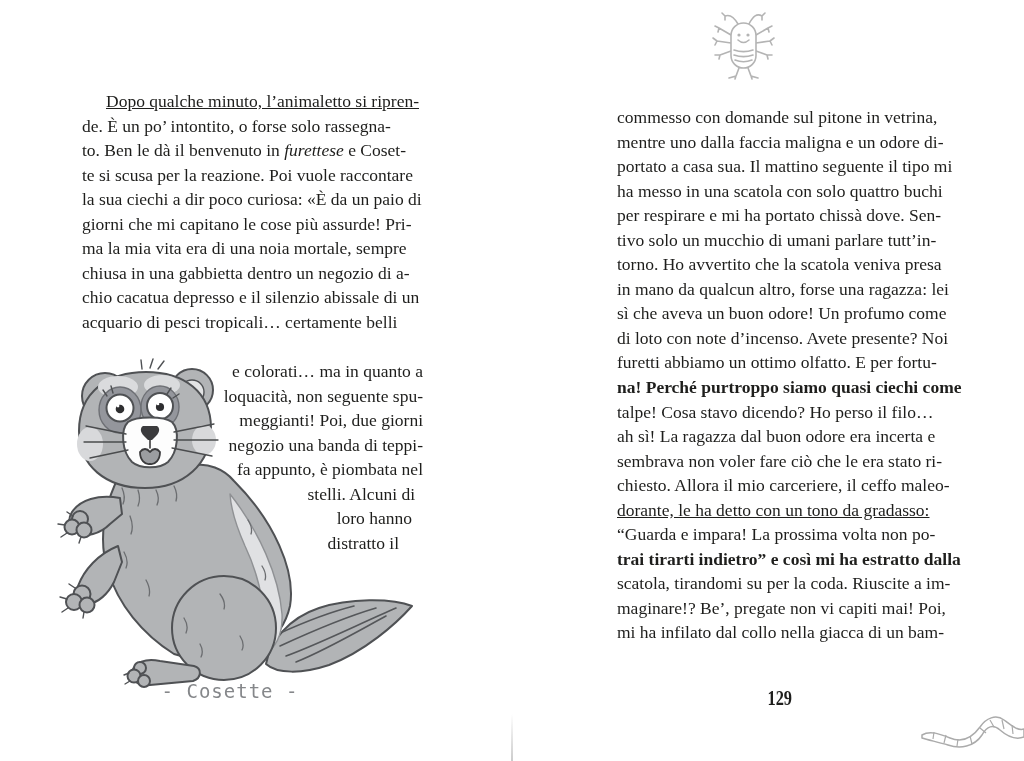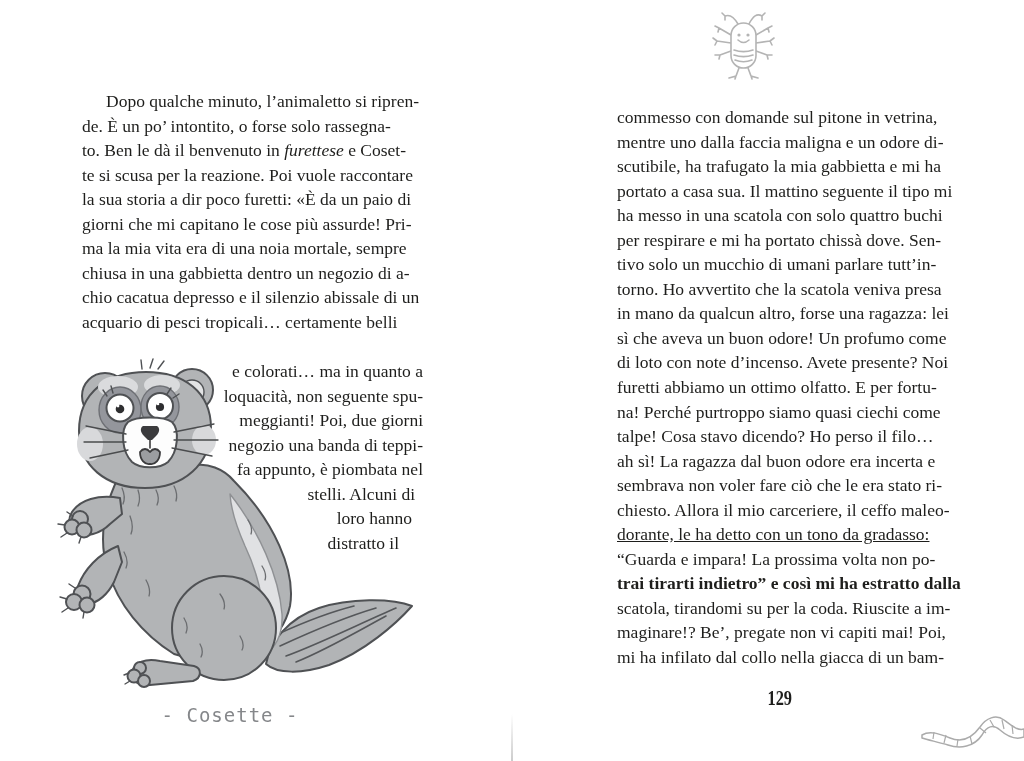--- a/index.html
+++ b/index.html
@@ -9,21 +9,21 @@
   .line{display:block;height:24.55px;line-height:24.55px;font-size:17.5px;white-space:nowrap;color:#1e1e1c;}
   .line i{font-style:italic;}
   #left-col{left:82px;top:89px;width:341px;}
   #left-col .line:first-child{text-indent:24px;}
   #left-wrap{left:82px;top:359px;width:341px;}
   #left-wrap .line{text-align:right;}
   #left-wrap .line:nth-child(6){padding-right:8px;}
   #left-wrap .line:nth-child(7){padding-right:11px;}
   #left-wrap .line:nth-child(8){padding-right:24px;}
   #right-col{left:617px;top:91px;width:336px;margin-top:14px;}
-  .caption{position:absolute;left:130px;top:704px;width:200px;text-align:center;
+  .caption{position:absolute;left:130px;top:680px;width:200px;text-align:center;
            font-family:"DejaVu Sans Mono",monospace;font-size:19px;letter-spacing:1px;color:#85878a;}
   .pagenum-wrap{position:absolute;left:612px;top:686px;width:336px;text-align:center;}
   .pagenum{display:inline-block;font-family:"Liberation Serif",serif;font-weight:bold;font-size:21px;
            color:#1e1e1c;transform:scaleX(0.78);}
   .bug{position:absolute;left:700px;top:8px;width:90px;height:74px;}
   .worm{position:absolute;left:920px;top:694px;width:104px;height:56px;}
   .ferret{position:absolute;left:34px;top:356px;width:392px;height:332px;}
   .gutter{position:absolute;left:511px;top:714px;width:2px;height:47px;
           background:linear-gradient(to bottom, rgba(205,205,205,0), #cccccc);}
 </style>
@@ -48,25 +48,25 @@
       <path d="M35,52 C40,54 47,54 52,52"></path>
       <path d="M38,32 Q43.5,37 49,32"></path>
       <path d="M39,60 L36,68 L29,70 M36,68 l-1,3"></path>
       <path d="M48,60 L51,68 L58,70 M51,68 l1,3"></path>
     </g>
     <circle cx="39" cy="27" r="1.6" fill="#b4b4b4"></circle>
     <circle cx="48" cy="27" r="1.6" fill="#b4b4b4"></circle>
   </svg>
 
   <div class="textcol fit" id="left-col">
-      <div class="line" style="transform: scaleX(1); transform-origin: left center;">Dopo qualche minuto, l’animaletto si ripren-</div>
+      <div class="line" style="transform: scaleX(1); transform-origin: left center; text-decoration: underline;">Dopo qualche minuto, l’animaletto si ripren-</div>
       <div class="line" style="transform: scaleX(1); transform-origin: left center;">de. È un po’ intontito, o forse solo rassegna-</div>
       <div class="line" style="transform: scaleX(1); transform-origin: left center;">to. Ben le dà il benvenuto in <i>furettese</i> e Coset-</div>
       <div class="line" style="transform: scaleX(1); transform-origin: left center;">te si scusa per la reazione. Poi vuole raccontare</div>
-      <div class="line" style="transform: scaleX(1); transform-origin: left center;">la sua storia a dir poco furetti: «È da un paio di</div>
+      <div class="line" style="transform: scaleX(1); transform-origin: left center;">la sua ciechi a dir poco curiosa: «È da un paio di</div>
       <div class="line" style="transform: scaleX(1); transform-origin: left center;">giorni che mi capitano le cose più assurde! Pri-</div>
       <div class="line" style="transform: scaleX(1); transform-origin: left center;">ma la mia vita era di una noia mortale, sempre</div>
       <div class="line" style="transform: scaleX(1); transform-origin: left center;">chiusa in una gabbietta dentro un negozio di a-</div>
       <div class="line" style="transform: scaleX(1); transform-origin: left center;">chio cacatua depresso e il silenzio abissale di un</div>
       <div class="line" style="transform: scaleX(1); transform-origin: left center;">acquario di pesci tropicali… certamente belli</div>
     </div>
   <div class="textcol" id="left-wrap">
       <div class="line">e colorati… ma in quanto a</div>
       <div class="line">loquacità, non seguente spu-</div>
       <div class="line">meggianti! Poi, due giorni</div>
@@ -145,31 +145,30 @@
 
       <path d="M88,132 q4,9 1,16 M104,134 q3,9 0,16 M122,134 q4,8 1,15 M140,130 q4,8 2,15" fill="none" stroke="#6b6d70" stroke-width="1.3"></path>
     </g>
   </svg>
 
   <div class="caption">- Cosette -</div>
 
   <div class="textcol fit" id="right-col">
       <div class="line" style="transform: scaleX(1); transform-origin: left center;">commesso con domande sul pitone in vetrina,</div>
       <div class="line" style="transform: scaleX(1); transform-origin: left center;">mentre uno dalla faccia maligna e un odore di-</div>
-      <div class="line" style="transform: scaleX(1); transform-origin: left center;">scutibile, ha trafugato la mia gabbietta e mi ha</div>
       <div class="line" style="transform: scaleX(1); transform-origin: left center;">portato a casa sua. Il mattino seguente il tipo mi</div>
       <div class="line" style="transform: scaleX(1); transform-origin: left center;">ha messo in una scatola con solo quattro buchi</div>
       <div class="line" style="transform: scaleX(1); transform-origin: left center;">per respirare e mi ha portato chissà dove. Sen-</div>
       <div class="line" style="transform: scaleX(1); transform-origin: left center;">tivo solo un mucchio di umani parlare tutt’in-</div>
       <div class="line" style="transform: scaleX(1); transform-origin: left center;">torno. Ho avvertito che la scatola veniva presa</div>
       <div class="line" style="transform: scaleX(1); transform-origin: left center;">in mano da qualcun altro, forse una ragazza: lei</div>
       <div class="line" style="transform: scaleX(1); transform-origin: left center;">sì che aveva un buon odore! Un profumo come</div>
       <div class="line" style="transform: scaleX(1); transform-origin: left center;">di loto con note d’incenso. Avete presente? Noi</div>
       <div class="line" style="transform: scaleX(1); transform-origin: left center;">furetti abbiamo un ottimo olfatto. E per fortu-</div>
-      <div class="line" style="transform: scaleX(1); transform-origin: left center;">na! Perché purtroppo siamo quasi ciechi come</div>
+      <div class="line" style="transform: scaleX(1); transform-origin: left center; font-weight: bold;">na! Perché purtroppo siamo quasi ciechi come</div>
       <div class="line" style="transform: scaleX(1); transform-origin: left center;">talpe! Cosa stavo dicendo? Ho perso il filo…</div>
       <div class="line" style="transform: scaleX(1); transform-origin: left center;">ah sì! La ragazza dal buon odore era incerta e</div>
       <div class="line" style="transform: scaleX(1); transform-origin: left center;">sembrava non voler fare ciò che le era stato ri-</div>
       <div class="line" style="transform: scaleX(1); transform-origin: left center;">chiesto. Allora il mio carceriere, il ceffo maleo-</div>
       <div class="line" style="transform: scaleX(1); transform-origin: left center; text-decoration: underline;">dorante, le ha detto con un tono da gradasso:</div>
       <div class="line" style="transform: scaleX(1); transform-origin: left center; font-family: Liberation Serif, serif;">“Guarda e impara! La prossima volta non po-</div>
       <div class="line" style="transform: scaleX(1); transform-origin: left center; font-weight: bold;">trai tirarti indietro” e così mi ha estratto dalla</div>
       <div class="line" style="transform: scaleX(1); transform-origin: left center;">scatola, tirandomi su per la coda. Riuscite a im-</div>
       <div class="line" style="transform: scaleX(1); transform-origin: left center;">maginare!? Be’, pregate non vi capiti mai! Poi,</div>
       <div class="line" style="transform: scaleX(1); transform-origin: left center;">mi ha infilato dal collo nella giacca di un bam-</div>

